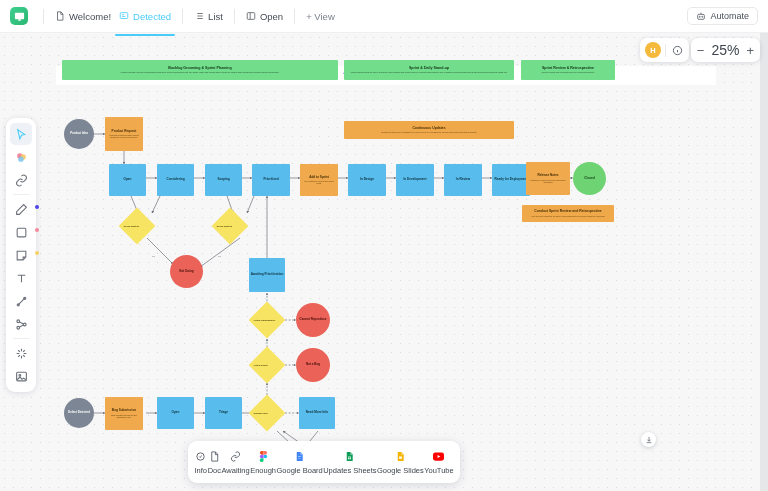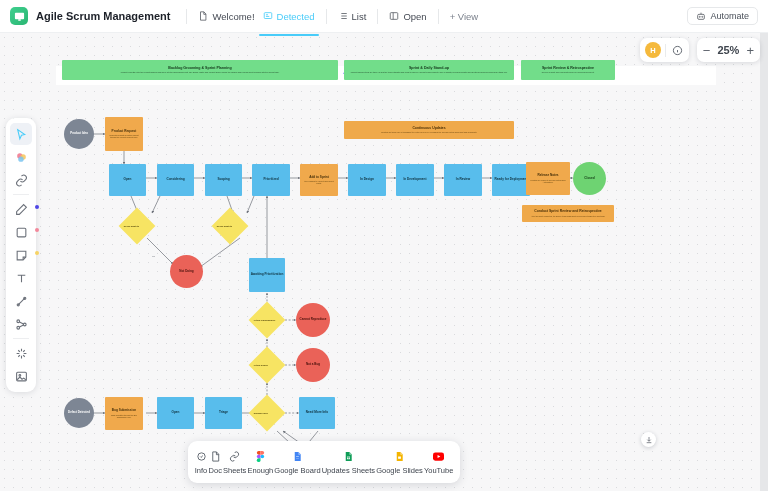--- a/index.html
+++ b/index.html
@@ -110,21 +110,21 @@
     width:16px; height:16px; border-radius:50%; background:#f5b93c;
     color:#fff; font-size:7.5px; font-weight:bold;
     display:flex; align-items:center; justify-content:center;
   }
   .ctl-sep { width:1px; height:13px; background:#e9ebed; }
   .icon-btn {
     width:14px; height:14px; display:flex; align-items:center;
     justify-content:center; cursor:pointer; color:#5a6069;
   }
   .icon-btn svg { width:11px; height:11px; }
-  .zoom-pct { font-size:11px; color:#3f454e; min-width:22px; text-align:center;font-weight:bold; }
+  .zoom-pct { font-size:14px; color:#3f454e; min-width:22px; text-align:center; }
   .pm { font-size:13px; color:#5a6069; cursor:pointer; line-height:1; user-select:none; }
 
   
   .node { position:absolute; display:flex; align-items:center;
           justify-content:center; flex-direction:column; text-align:center;
           overflow:hidden; }
   .nd-title { font-weight:bold; line-height:1.12; }
   .nd-sub { line-height:1.18; margin-top:1px; opacity:.92; }
 
   .banner { border-radius:1px; }
@@ -187,21 +187,20 @@
 
 <div class="app">
 
   <div class="topbar">
     <div class="logo">
       <svg viewBox="0 0 24 24" fill="#fff">
           <rect x="2" y="4" width="20" height="14" rx="2"></rect>
           <rect x="9" y="18" width="6" height="3" rx="1"></rect>
         </svg>
     </div>
-    <div class="doc-title">Agile Scrum Management</div>
     <div class="vdiv"></div>
 
     <div class="tab">
       <svg class="tico" viewBox="0 0 24 24" fill="none" stroke="#5b6068" stroke-width="2">
           <path d="M6 2h8l5 5v15H6z"></path>
           <path d="M14 2v6h5"></path>
         </svg>
       <span>Welcome!</span>
     </div>
     <div class="tab active">
@@ -542,21 +541,21 @@
         </span>
       <span class="dock-lbl">Doc</span>
     </div>
     <div class="dock-item">
       <span class="dock-ico">
         <svg viewBox="0 0 24 24" fill="none" stroke="#5a6069" stroke-width="2">
             <path d="M10 13a5 5 0 007 0l3-3a5 5 0 00-7-7l-1 1"></path>
             <path d="M14 11a5 5 0 00-7 0l-3 3a5 5 0 007 7l1-1"></path>
           </svg>
         </span>
-      <span class="dock-lbl">Sheets</span>
+      <span class="dock-lbl">Awaiting</span>
     </div>
     <div class="dock-item">
       <span class="dock-ico">
         <svg viewBox="0 0 12 18">
             <path d="M3 0h3v6H3a3 3 0 010-6z" fill="#f24e1e"></path>
             <path d="M6 0h3a3 3 0 010 6H6z" fill="#ff7262"></path>
             <circle cx="9" cy="9" r="3" fill="#1abcfe"></circle>
             <path d="M3 6h3v6H3a3 3 0 010-6z" fill="#a259ff"></path>
             <path d="M3 12h3v3a3 3 0 11-3-3z" fill="#0acf83"></path>
           </svg>

